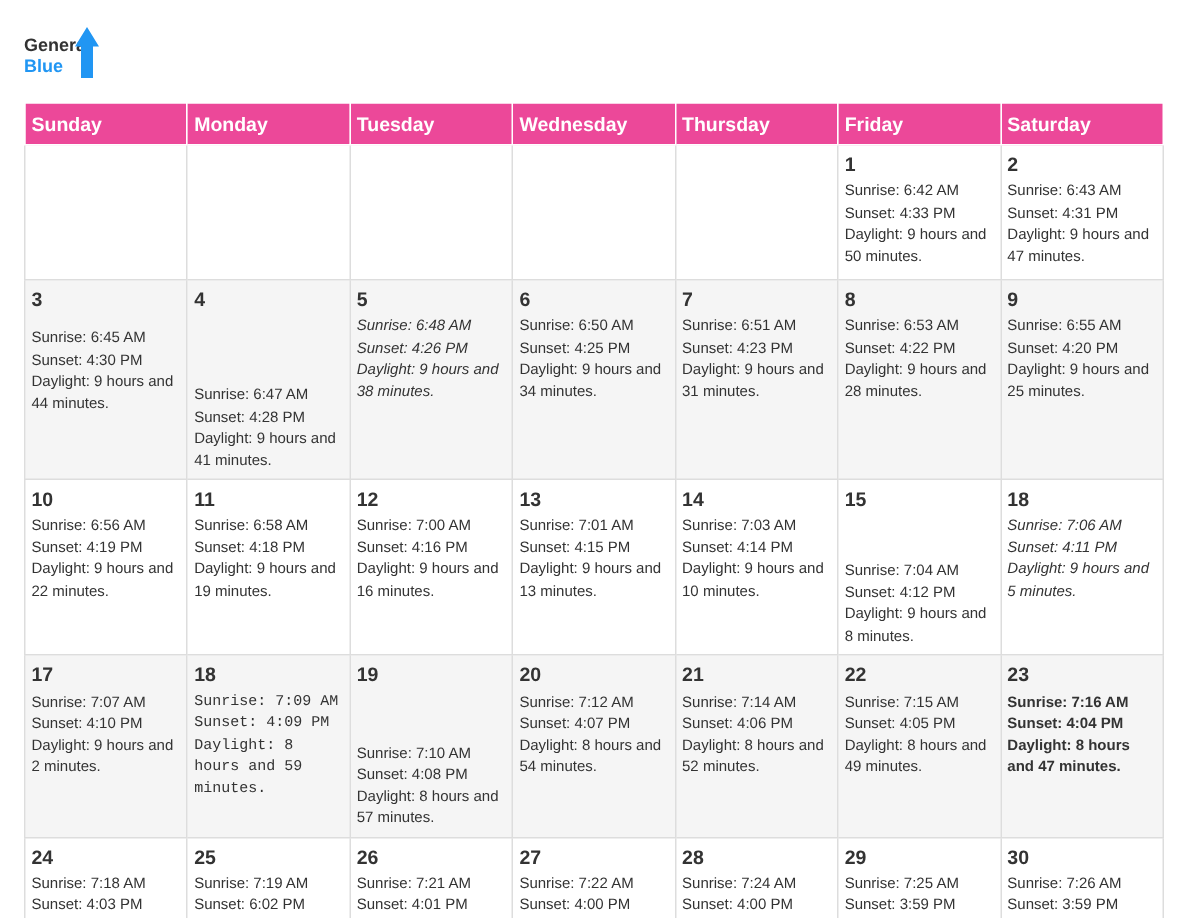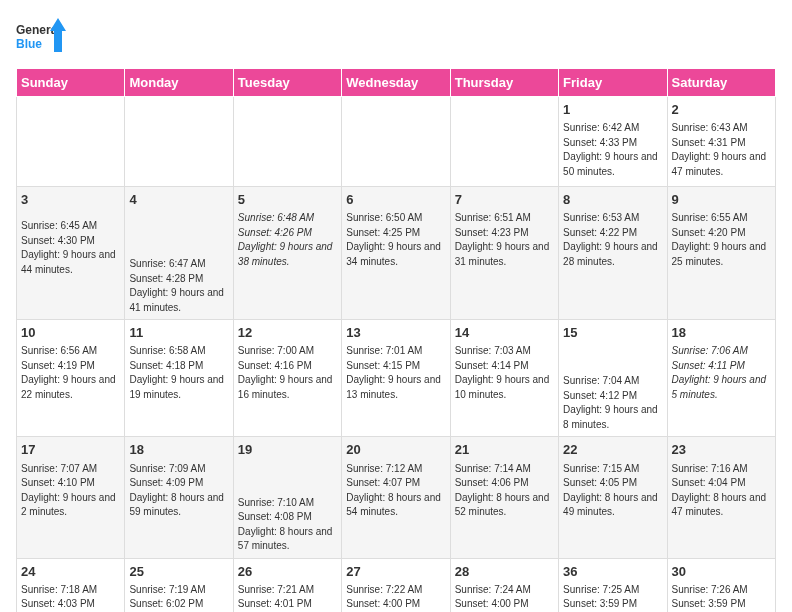--- a/index.html
+++ b/index.html
@@ -219,21 +219,21 @@
       </tr>
       <tr>
         <td>
           <span class="day-number">17</span>
           <div class="day-info" style="white-space: pre-line;">Sunrise: 7:07 AM
 Sunset: 4:10 PM
 Daylight: 9 hours and 2 minutes.</div>
         </td>
         <td>
           <span class="day-number">18</span>
-          <div class="day-info" style="white-space: pre-line;">Sunrise: 7:09 AM
+          <div class="day-info" style="white-space: pre-line; font-family: Liberation Mono, monospace;">Sunrise: 7:09 AM
 Sunset: 4:09 PM
 Daylight: 8 hours and 59 minutes.</div>
         </td>
         <td>
           <span class="day-number">19</span>
           <div class="day-info" style="white-space: pre-line; margin-top: 36px;">Sunrise: 7:10 AM
 Sunset: 4:08 PM
 Daylight: 8 hours and 57 minutes.</div>
         </td>
         <td>
@@ -249,21 +249,21 @@
 Daylight: 8 hours and 52 minutes.</div>
         </td>
         <td>
           <span class="day-number">22</span>
           <div class="day-info" style="white-space: pre-line;">Sunrise: 7:15 AM
 Sunset: 4:05 PM
 Daylight: 8 hours and 49 minutes.</div>
         </td>
         <td>
           <span class="day-number">23</span>
-          <div class="day-info" style="white-space: pre-line;">Sunrise: 7:16 AM
+          <div class="day-info" style="white-space: pre-line; font-weight: bold;">Sunrise: 7:16 AM
 Sunset: 4:04 PM
 Daylight: 8 hours and 47 minutes.</div>
         </td>
       </tr>
       <tr>
         <td>
           <span class="day-number">24</span>
           <div class="day-info" style="white-space: pre-line;">Sunrise: 7:18 AM
 Sunset: 4:03 PM
 Daylight: 8 hours and 44 minutes.</div>
@@ -286,21 +286,21 @@
 Sunset: 4:00 PM
 Daylight: 8 hours and 38 minutes.</div>
         </td>
         <td>
           <span class="day-number">28</span>
           <div class="day-info" style="white-space: pre-line;">Sunrise: 7:24 AM
 Sunset: 4:00 PM
 Daylight: 8 hours and 36 minutes.</div>
         </td>
         <td>
-          <span class="day-number">36</span>
+          <span class="day-number">29</span>
           <div class="day-info" style="white-space: pre-line;">Sunrise: 7:25 AM
 Sunset: 3:59 PM
 Daylight: 8 hours and 34 minutes.</div>
         </td>
         <td>
           <span class="day-number">30</span>
           <div class="day-info" style="white-space: pre-line;">Sunrise: 7:26 AM
 Sunset: 3:59 PM
 Daylight: 8 hours and 32 minutes.</div>
         </td>

